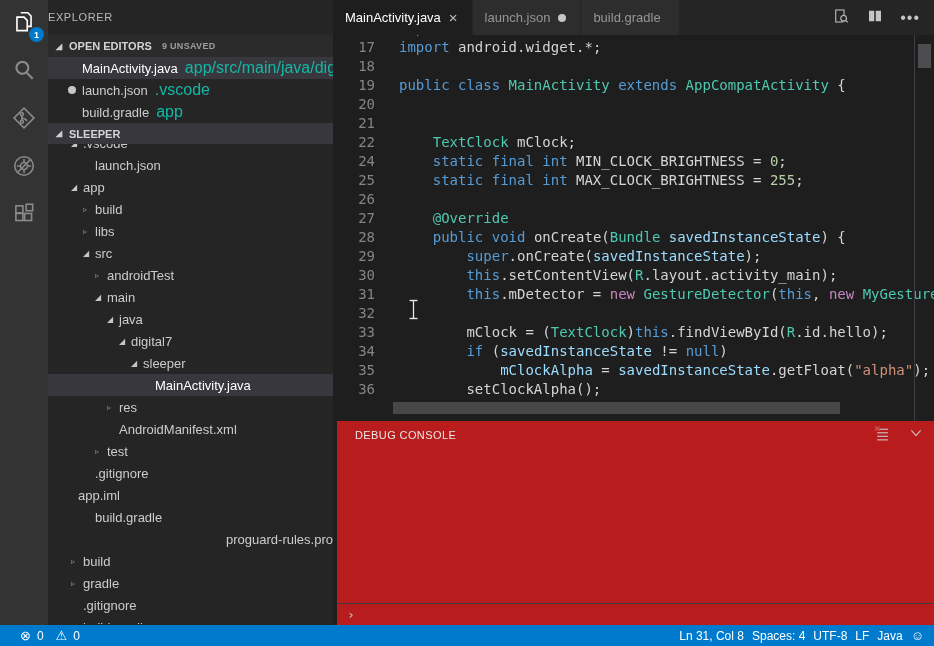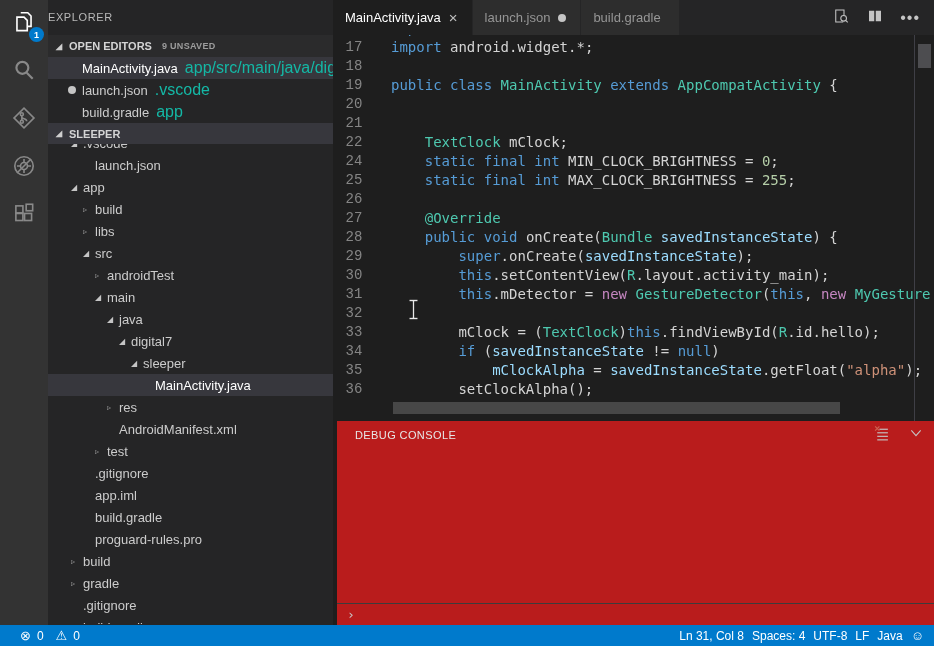--- a/index.html
+++ b/index.html
@@ -44,22 +44,22 @@
   .tab-close{font-size:15px;color:#c0c0c0;padding:0 2px;}
   .tab-dirty{width:8px;height:8px;border-radius:50%;background:#c5c5c5;margin:0 2px;}
   .tab-actions{margin-left:auto;display:flex;align-items:center;gap:16px;padding-right:14px;}
   .tab-actions svg{stroke:#c5c5c5;fill:none;stroke-width:1.4;}
   .ellipsis{color:#c5c5c5;font-size:16px;letter-spacing:1px;line-height:10px;}
 
   .editor{position:absolute;left:0;top:35px;width:601px;height:386px;background:#1e1e1e;overflow:hidden;}
   .code{position:absolute;left:0;top:-16px;right:0;font-family:"DejaVu Sans Mono",monospace;
     font-size:14px;line-height:19px;}
   .cl{display:flex;height:19px;white-space:pre;}
-  .ln{width:42px;text-align:center;color:#858585;flex:none;user-select:none;font-family:Liberation Mono, monospace;}
-  .lc{margin-left:16px;color:#d4d4d4;}
+  .ln{width:42px;text-align:right;color:#858585;flex:none;user-select:none;}
+  .lc{margin-left:24px;color:#d4d4d4;}
   .tk-k{color:#569cd6}.tk-t{color:#4ec9b0}.tk-v{color:#9cdcfe}.tk-n{color:#b5cea8}
   .tk-c{color:#6a9955}.tk-s{color:#ce9178}.tk-w{color:#c586c0}.tk-p{color:#d4d4d4}
   .vscroll{position:absolute;right:0;top:0;bottom:0;width:19px;border-left:1px solid #3f3f46;}
   .vthumb{position:absolute;left:3px;right:3px;top:9px;height:24px;background:#4d4d50;}
   .hscroll{position:absolute;left:60px;bottom:7px;width:447px;height:12px;background:rgba(121,121,121,.45);}
 
   
   .panel{position:absolute;left:4px;top:421px;width:601px;height:204px;background:#b91c1c;}
   .panel-header{height:28px;display:flex;align-items:center;padding:0 14px 0 18px;}
   .panel-title{font-size:11px;color:#e7e7e7;letter-spacing:.4px;cursor:pointer;}
@@ -222,29 +222,29 @@
           <span>AndroidManifest.xml</span>
         </div>
         <div class="row" style="padding-left: 47px;">
           <span class="twisty-t">▹</span>
           <span>test</span>
         </div>
         <div class="row" style="padding-left: 35px;">
           <span class="twisty-t"></span>
           <span>.gitignore</span>
         </div>
-        <div class="row" style="padding-left: 35px;">
+        <div class="row" style="padding-left: 18px;">
           <span class="twisty-t"></span>
           <span>app.iml</span>
         </div>
         <div class="row" style="padding-left: 35px;">
           <span class="twisty-t"></span>
           <span>build.gradle</span>
         </div>
-        <div class="row" style="padding-left: 35px;">
+        <div class="row" style="padding-left: 35px; justify-content: flex-end;">
           <span class="twisty-t"></span>
           <span>proguard-rules.pro</span>
         </div>
         <div class="row" style="padding-left: 23px;">
           <span class="twisty-t">▹</span>
           <span>build</span>
         </div>
         <div class="row" style="padding-left: 23px;">
           <span class="twisty-t">▹</span>
           <span>gradle</span>

